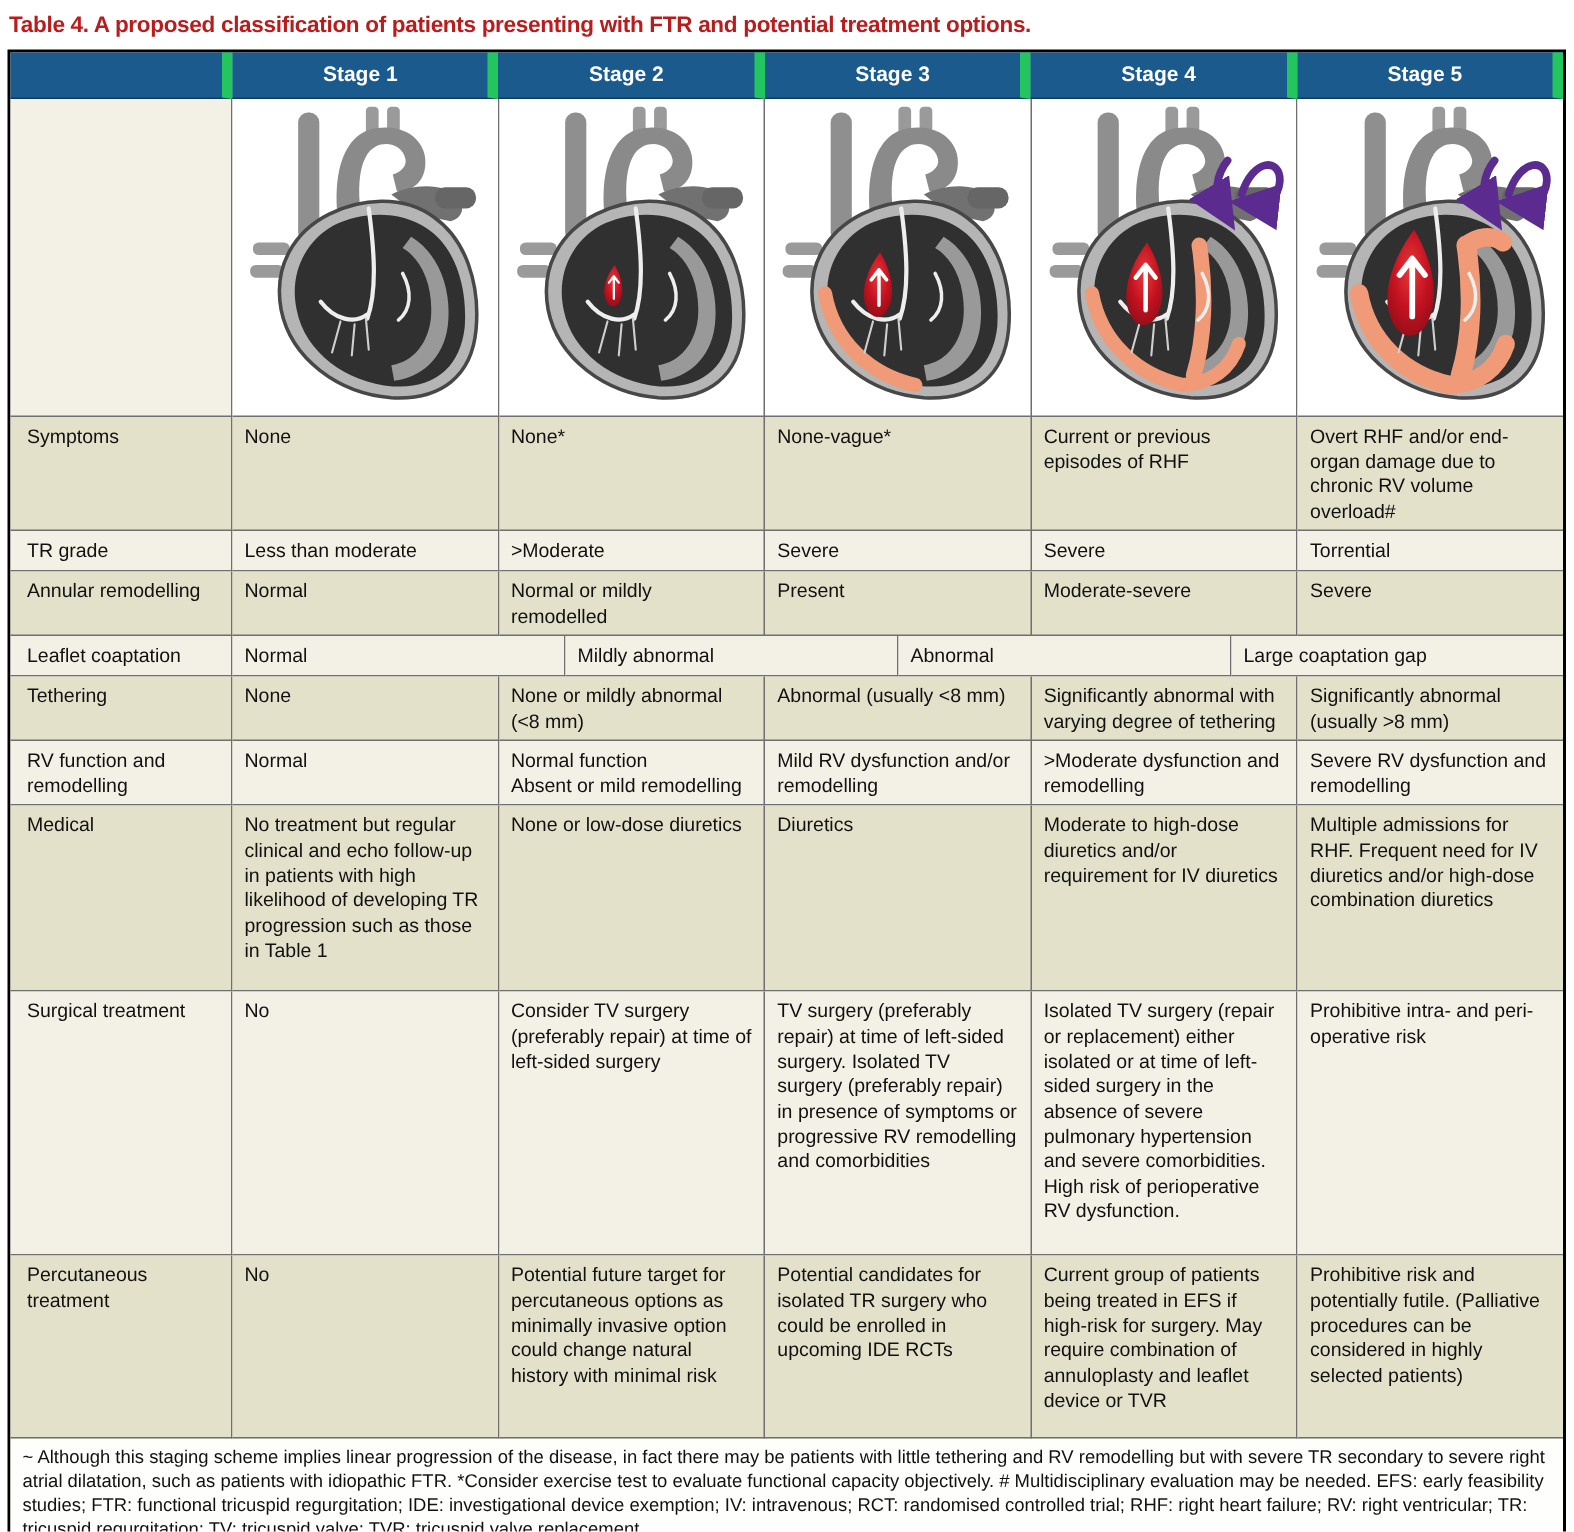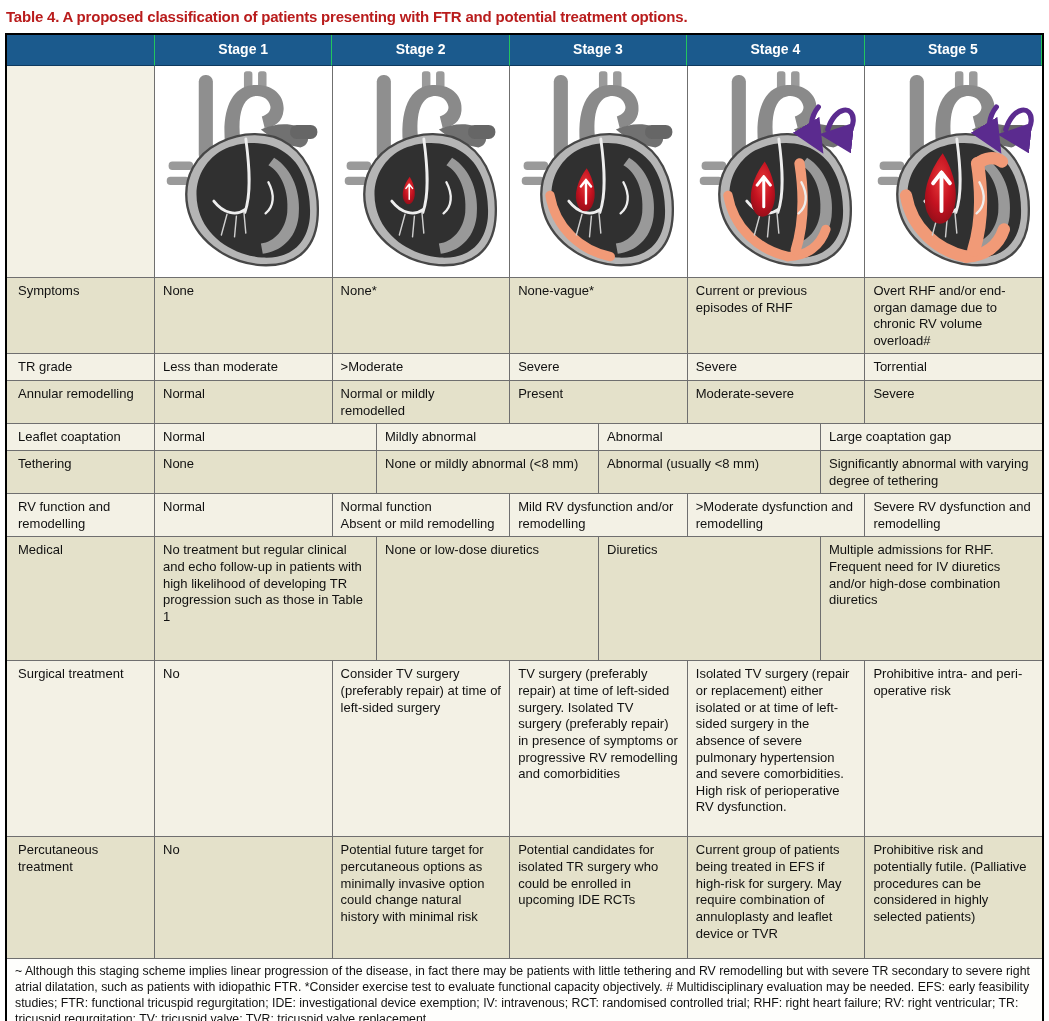--- a/index.html
+++ b/index.html
@@ -21,21 +21,21 @@
     border-right:1px solid #6f6f6f; border-bottom:1px solid #6f6f6f;
     padding:5px 8px 4px 8px;
     font-size:13px; line-height:1.28; white-space:pre-line;
   }
   .cell:last-child { border-right:none; }
   .label-col { width:148px; flex:none;padding-left:11px; }
   .stage-col { width:178px; flex:1 1 0; }
   .header-row .cell {
     background:var(--header-blue); color:#fff; font-weight:bold;
     text-align:center; font-size:14px; padding:6px 4px;
-    border-right:1px solid #22c55e; border-bottom:1px solid #0e3a5f;
+    border-right:7px solid #22c55e; border-bottom:1px solid #0e3a5f;
   }
   .image-row { min-height:212px; }
   .image-row .label-col { background:var(--row-light); }
   .image-row .img-cell { background:#fff; display:flex; align-items:center; justify-content:center; padding:3px; }
   .image-row .img-cell svg { display:block; }
   .row.dark .cell { background:var(--row-dark); }
   .row.light .cell { background:var(--row-light); }
   .r-symptoms   { min-height:64px; }
   .r-small      { min-height:25px; }
   .r-tethering  { min-height:42px; }
@@ -293,35 +293,37 @@
           <div class="cell stage-col">Mildly abnormal</div>
           <div class="cell stage-col">Abnormal</div>
           <div class="cell stage-col">Large coaptation gap</div>
         </div>
         <div class="row dark r-tethering">
           <div class="cell label-col">Tethering</div>
           <div class="cell stage-col">None</div>
           <div class="cell stage-col">None or mildly abnormal (&lt;8 mm)</div>
           <div class="cell stage-col">Abnormal (usually &lt;8 mm)</div>
           <div class="cell stage-col">Significantly abnormal with varying degree of tethering</div>
+          <div class="cell stage-col">Significantly abnormal (usually &gt;8 mm)</div>
         </div>
         <div class="row light r-rv">
           <div class="cell label-col">RV function and remodelling</div>
           <div class="cell stage-col">Normal</div>
           <div class="cell stage-col">Normal function
 Absent or mild remodelling</div>
           <div class="cell stage-col">Mild RV dysfunction and/or remodelling</div>
           <div class="cell stage-col">&gt;Moderate dysfunction and remodelling</div>
           <div class="cell stage-col">Severe RV dysfunction and remodelling</div>
         </div>
         <div class="row dark r-medical">
           <div class="cell label-col">Medical</div>
           <div class="cell stage-col">No treatment but regular clinical and echo follow-up in patients with high likelihood of developing TR progression such as those in Table 1</div>
           <div class="cell stage-col">None or low-dose diuretics</div>
           <div class="cell stage-col">Diuretics</div>
+          <div class="cell stage-col">Moderate to high-dose diuretics and/or requirement for IV diuretics</div>
           <div class="cell stage-col">Multiple admissions for RHF. Frequent need for IV diuretics and/or high-dose combination diuretics</div>
         </div>
         <div class="row light r-surgical">
           <div class="cell label-col">Surgical treatment</div>
           <div class="cell stage-col">No</div>
           <div class="cell stage-col">Consider TV surgery (preferably repair) at time of left-sided surgery</div>
           <div class="cell stage-col">TV surgery (preferably repair) at time of left-sided surgery. Isolated TV surgery (preferably repair) in presence of symptoms or progressive RV remodelling and comorbidities</div>
           <div class="cell stage-col">Isolated TV surgery (repair or replacement) either isolated or at time of left-sided surgery in the absence of severe pulmonary hypertension and severe comorbidities. High risk of perioperative RV dysfunction.</div>
           <div class="cell stage-col">Prohibitive intra- and peri-operative risk</div>
         </div>

